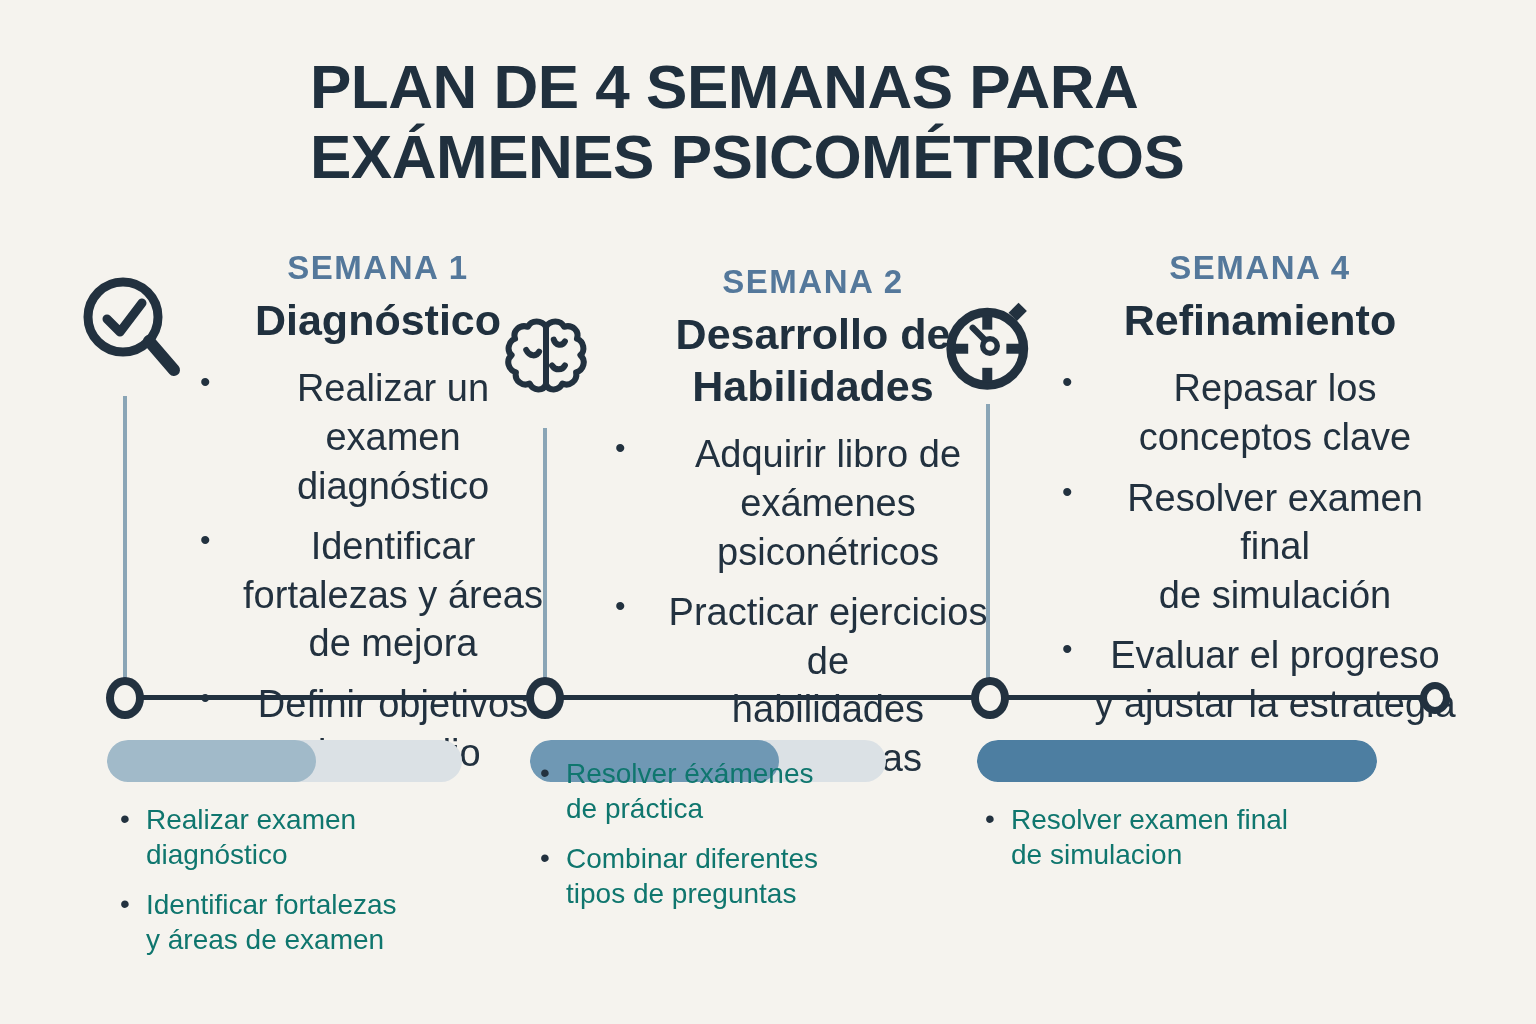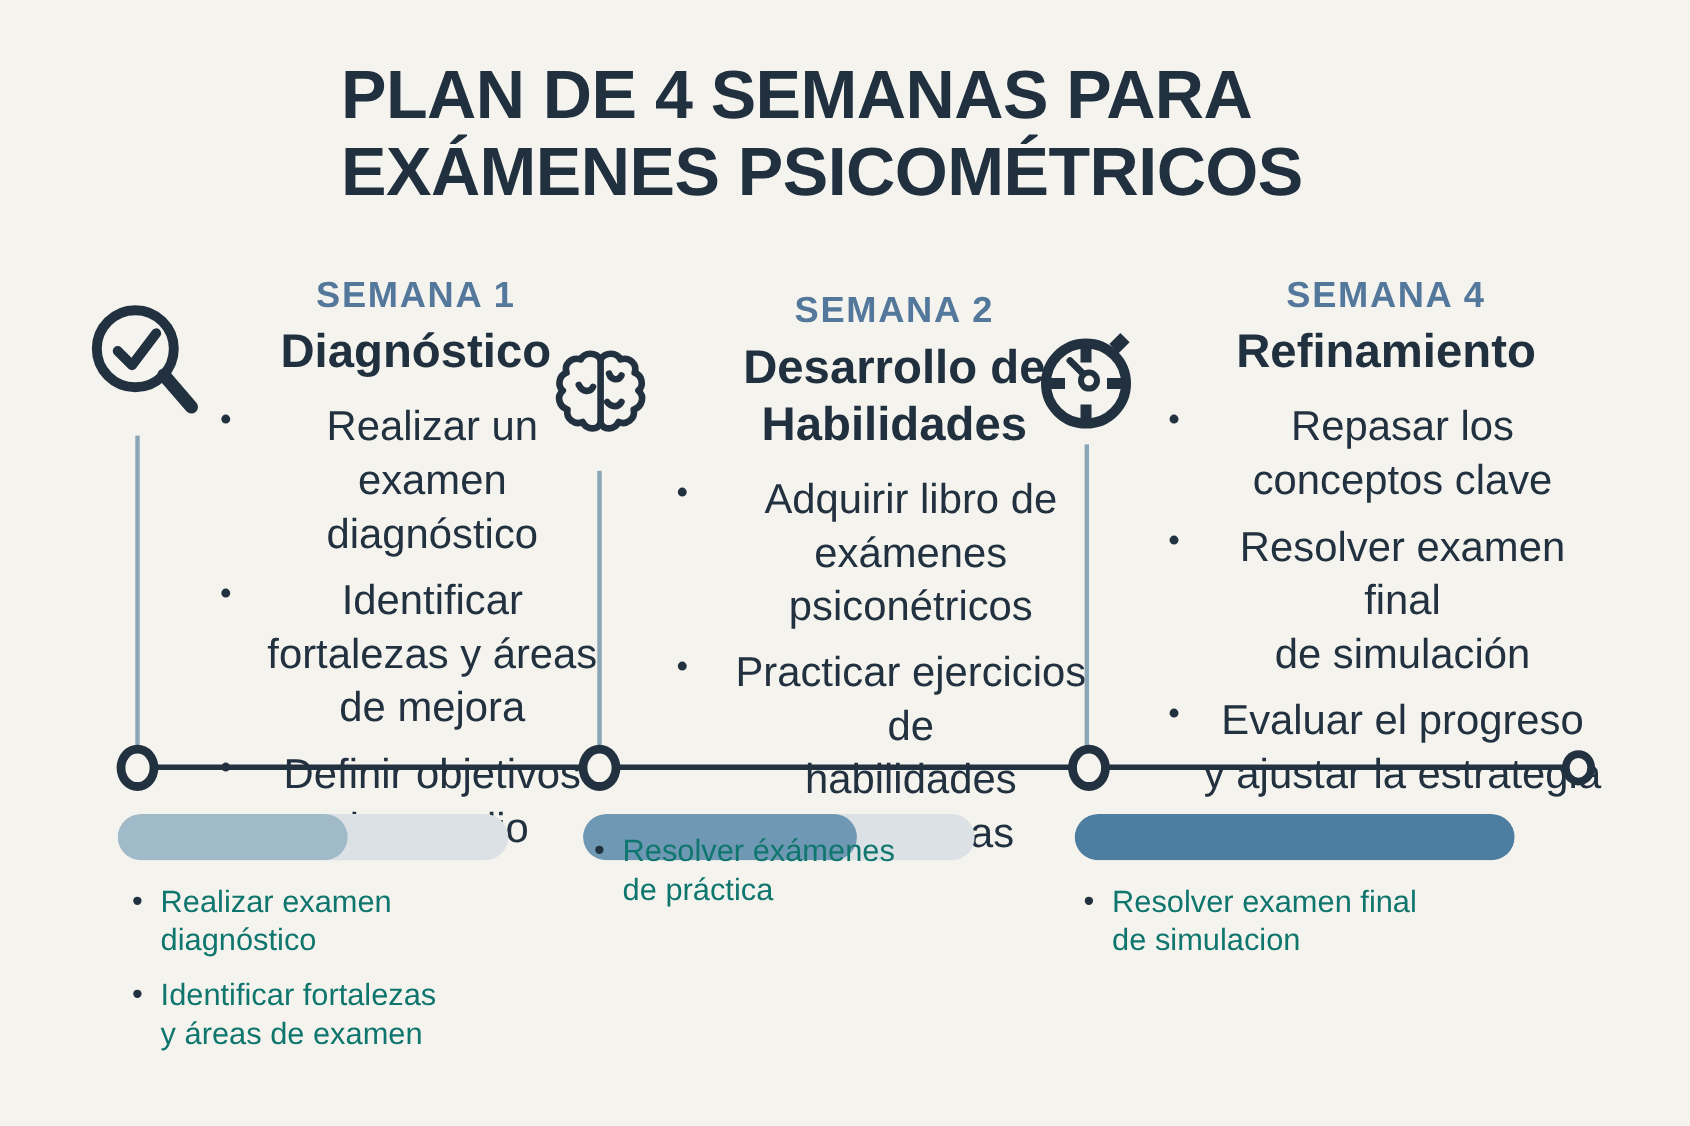--- a/index.html
+++ b/index.html
@@ -177,20 +177,22 @@
       <li>Realizar examen
 diagnóstico</li>
       <li>Identificar fortalezas
 y áreas de examen</li>
     </ul>
   </div>
   <div class="footer-list" style="left:538px; top:756px; width:380px;">
     <ul>
       <li>Resolver éxámenes
 de práctica</li>
+      <li>Combinar diferentes
+tipos de preguntas</li>
     </ul>
   </div>
   <div class="footer-list" style="left:983px; top:802px; width:400px;">
     <ul>
       <li>Resolver examen final
 de simulacion</li>
     </ul>
   </div>
 
 </div>

